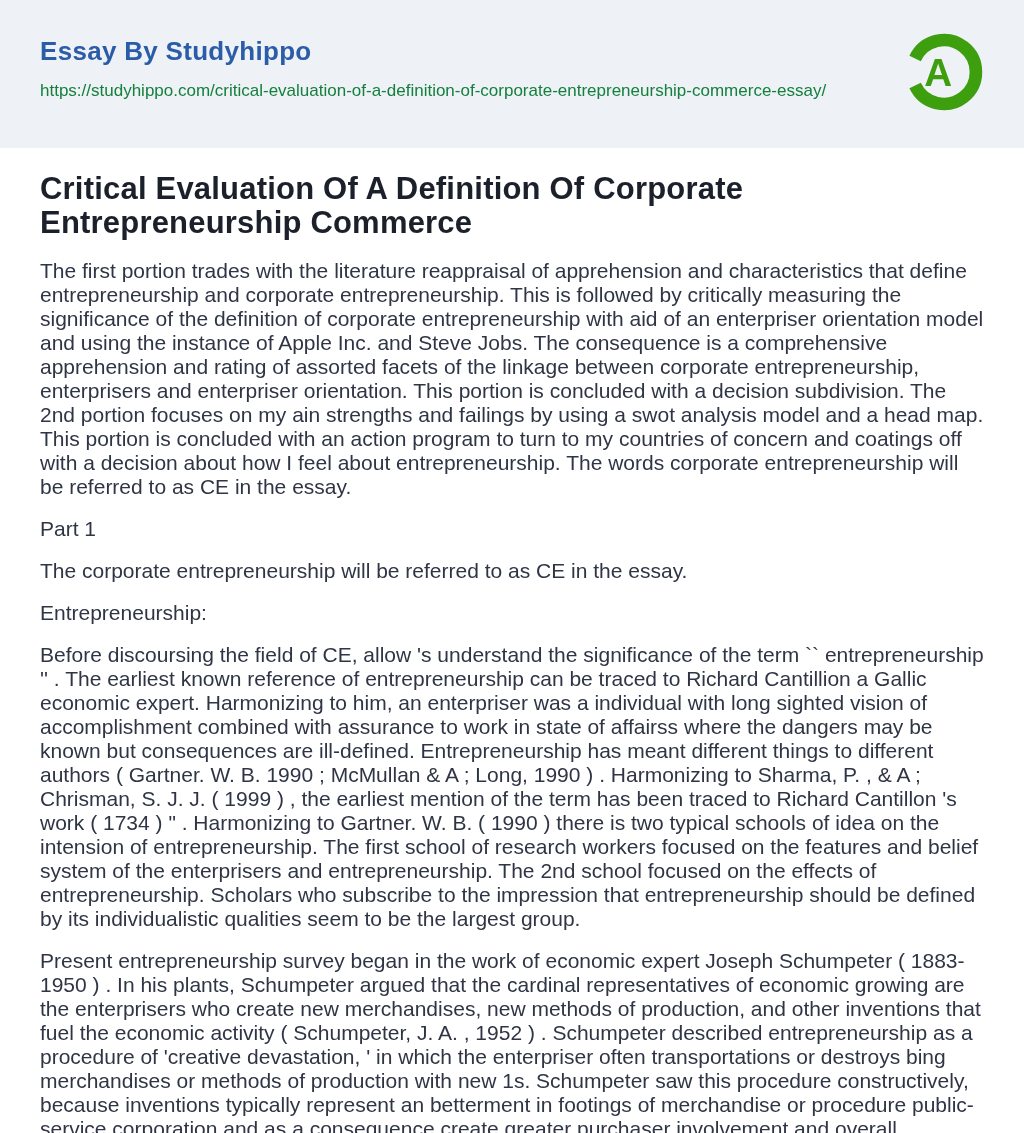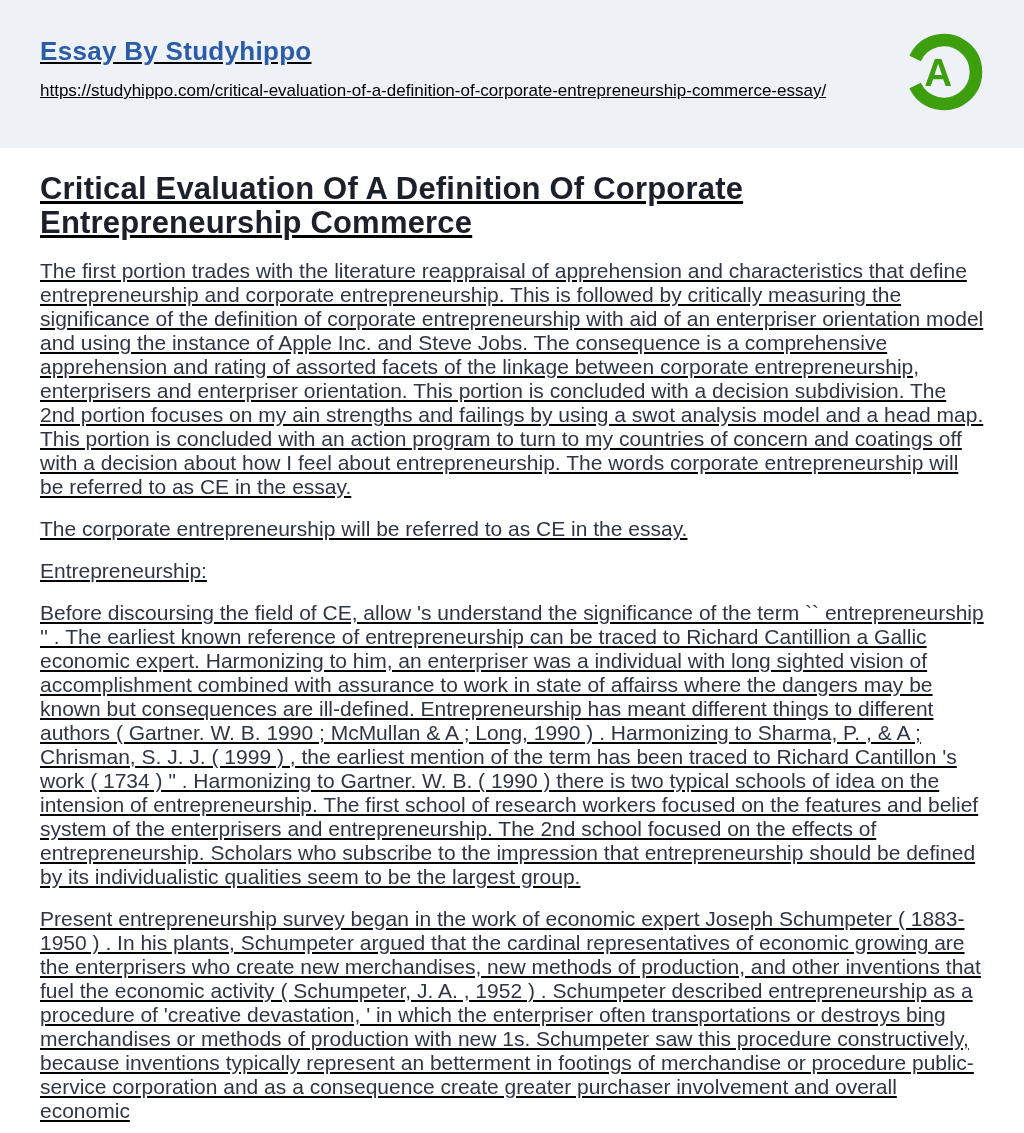--- a/index.html
+++ b/index.html
@@ -6,21 +6,20 @@
     margin: 0;
     padding: 0;
     background: #ffffff;
     font-family: "Liberation Sans", sans-serif;
   }
   .page {
     width: 1024px;
     height: 1133px;
     overflow: hidden;
     background: #ffffff;
-    text-decoration: underline;
   }
   .site-header {
     background: #eef1f6;
     box-sizing: border-box;
     height: 148px;
     padding: 36px 38px 0 40px;
     display: flex;
     justify-content: space-between;
     align-items: flex-start;
   }
@@ -31,21 +30,21 @@
     font-size: 26px;
     font-weight: bold;
     color: #2b5ca8;
     letter-spacing: 0.3px;
     margin: 0 0 12px 0;
   }
   .site-url {
     display: block;
     font-size: 17px;
     line-height: 24px;
-    color: #000000;
+    color: #15803d;
     text-decoration: none;
     overflow-wrap: break-word;
   }
   .logo {
     width: 84px;
     height: 84px;
     margin-top: -6px;
     flex: 0 0 auto;
   }
   .content {
@@ -84,20 +83,21 @@
         <text x="43" y="67" text-anchor="middle" font-family="Liberation Sans, sans-serif" font-size="46" font-weight="600" fill="#3d9e0e">A</text>
       </svg>
     </div>
   </header>
 
   <main class="content">
     <h1 class="essay-title">Critical Evaluation Of A Definition Of Corporate Entrepreneurship Commerce</h1>
 
     <p class="essay-paragraph">The first portion trades with the literature reappraisal of apprehension and characteristics that define entrepreneurship and corporate entrepreneurship. This is followed by critically measuring the significance of the definition of corporate entrepreneurship with aid of an enterpriser orientation model and using the instance of Apple Inc. and Steve Jobs. The consequence is a comprehensive apprehension and rating of assorted facets of the linkage between corporate entrepreneurship, enterprisers and enterpriser orientation. This portion is concluded with a decision subdivision. The 2nd portion focuses on my ain strengths and failings by using a swot analysis model and a head map. This portion is concluded with an action program to turn to my countries of concern and coatings off with a decision about how I feel about entrepreneurship. The words corporate entrepreneurship will be referred to as CE in the essay.</p>
 
+    <p class="essay-paragraph">Part 1</p>
 
     <p class="essay-paragraph">The corporate entrepreneurship will be referred to as CE in the essay.</p>
 
     <p class="essay-paragraph">Entrepreneurship:</p>
 
     <p class="essay-paragraph">Before discoursing the field of CE, allow 's understand the significance of the term `` entrepreneurship '' . The earliest known reference of entrepreneurship can be traced to Richard Cantillion a Gallic economic expert. Harmonizing to him, an enterpriser was a individual with long sighted vision of accomplishment combined with assurance to work in state of affairss where the dangers may be known but consequences are ill-defined. Entrepreneurship has meant different things to different authors ( Gartner. W. B. 1990 ; McMullan &amp; A ; Long, 1990 ) . Harmonizing to Sharma, P. , &amp; A ; Chrisman, S. J. J. ( 1999 ) , the earliest mention of the term has been traced to Richard Cantillon 's work ( 1734 ) " . Harmonizing to Gartner. W. B. ( 1990 ) there is two typical schools of idea on the intension of entrepreneurship. The first school of research workers focused on the features and belief system of the enterprisers and entrepreneurship. The 2nd school focused on the effects of entrepreneurship. Scholars who subscribe to the impression that entrepreneurship should be defined by its individualistic qualities seem to be the largest group.</p>
 
     <p class="essay-paragraph">Present entrepreneurship survey began in the work of economic expert Joseph Schumpeter ( 1883-1950 ) . In his plants, Schumpeter argued that the cardinal representatives of economic growing are the enterprisers who create new merchandises, new methods of production, and other inventions that fuel the economic activity ( Schumpeter, J. A. , 1952 ) . Schumpeter described entrepreneurship as a procedure of 'creative devastation, ' in which the enterpriser often transportations or destroys bing merchandises or methods of production with new 1s. Schumpeter saw this procedure constructively, because inventions typically represent an betterment in footings of merchandise or procedure public-service corporation and as a consequence create greater purchaser involvement and overall economic</p>
   </main>
 

